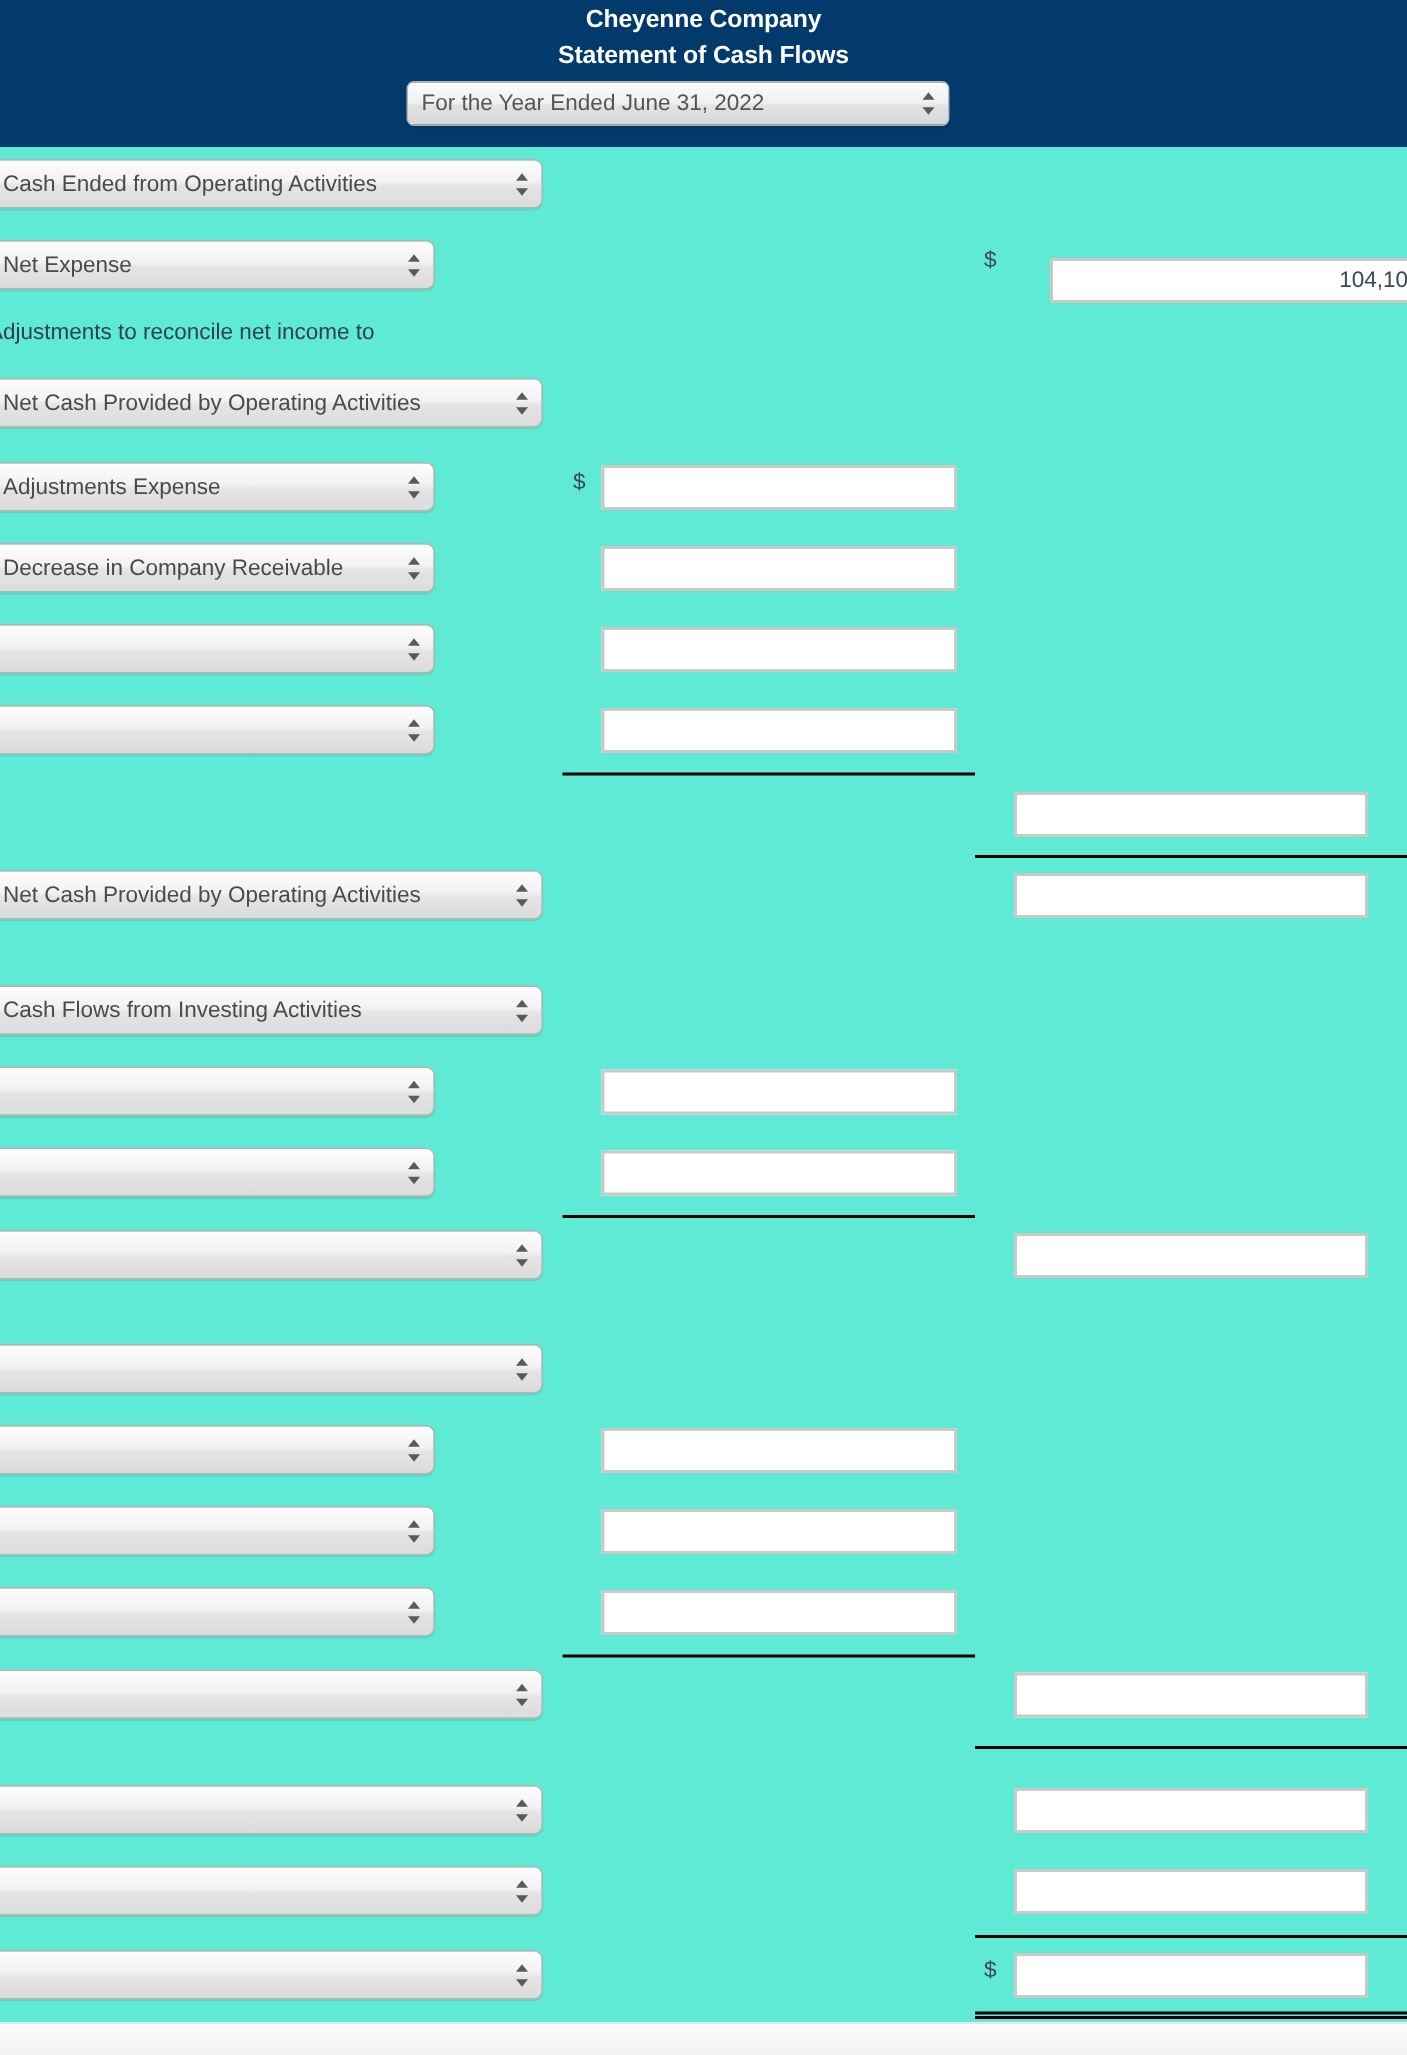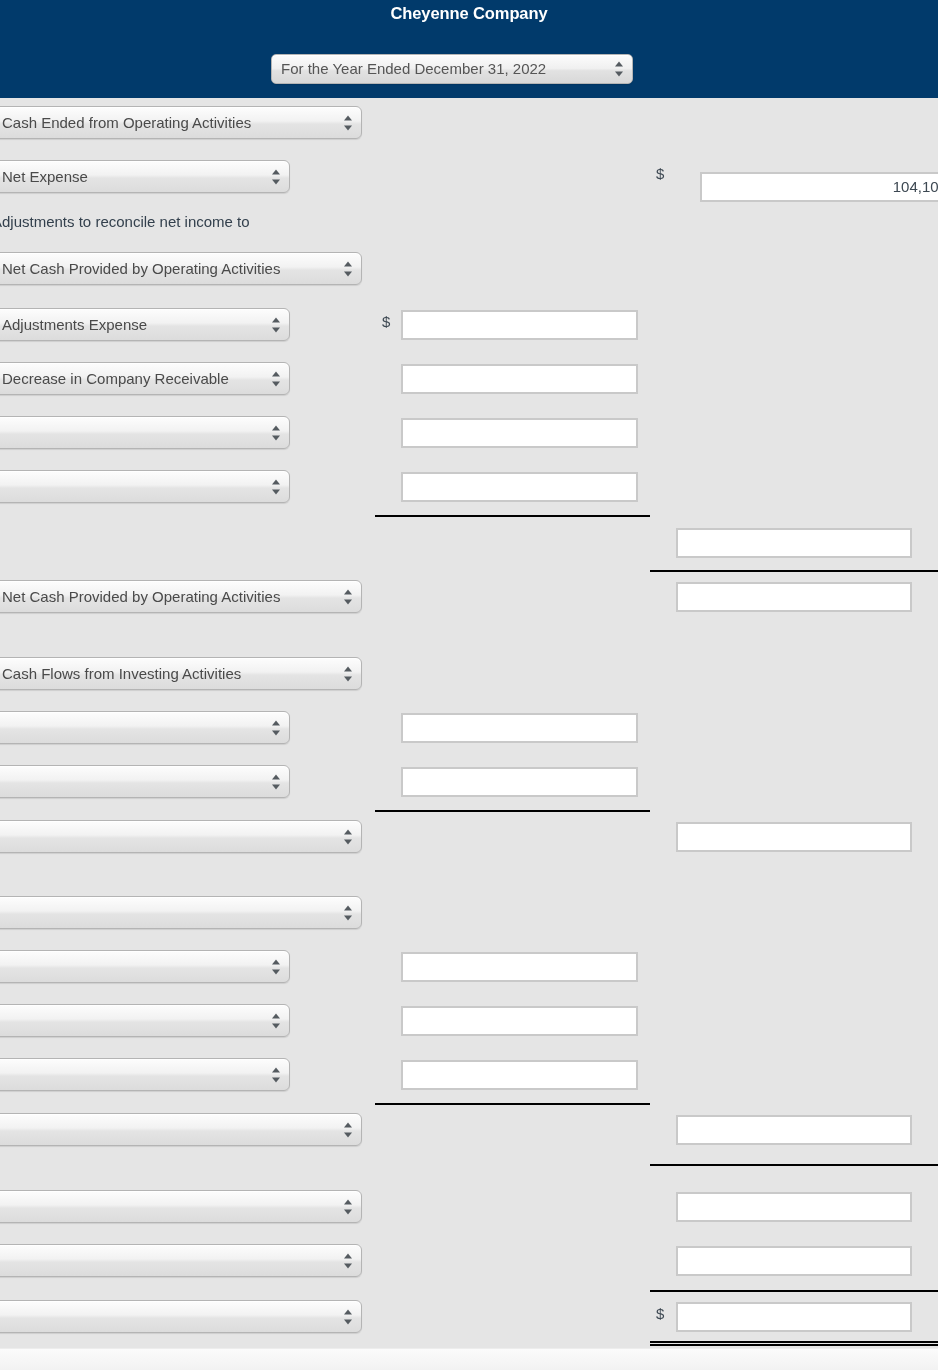--- a/index.html
+++ b/index.html
@@ -8,21 +8,21 @@
     width: 938px; height: 1370px;
     background: #ffffff;
     font-family: "Liberation Sans", sans-serif;
     overflow: hidden;
   }
 
   #page {
     position: relative;
     width: 938px;
     height: 1370px;
-    background: #e5e5e5;
+    background: #5eead4;
   }
 
   
   .banner {
     position: absolute;
     left: 0; top: 0;
     width: 938px; height: 98px;
     background: #013a6b;
   }
   .banner-title {
@@ -144,22 +144,23 @@
     border-top: 1px solid #ededed;
   }
 </style>
 </head>
 <body>
 
 <div id="page">
 
   <div class="banner">
     <div class="banner-title">Cheyenne Company</div>
+    <div class="banner-subtitle">Statement of Cash Flows</div>
     <div class="sel hdr period-select">
-      <span>For the Year Ended December 31, 2022</span>
+      <span>For the Year Ended June 31, 2022</span>
       <span class="arrows">
         <span class="up"></span>
           <span class="dn"></span>
       </span>
     </div>
   </div>
 
   <div id="rows-host">
       <div class="sel" style="left: -8px; width: 370px; top: 106px;"><span>Cash Ended from Operating Activities</span><span class="arrows">
           <span class="up"></span>

